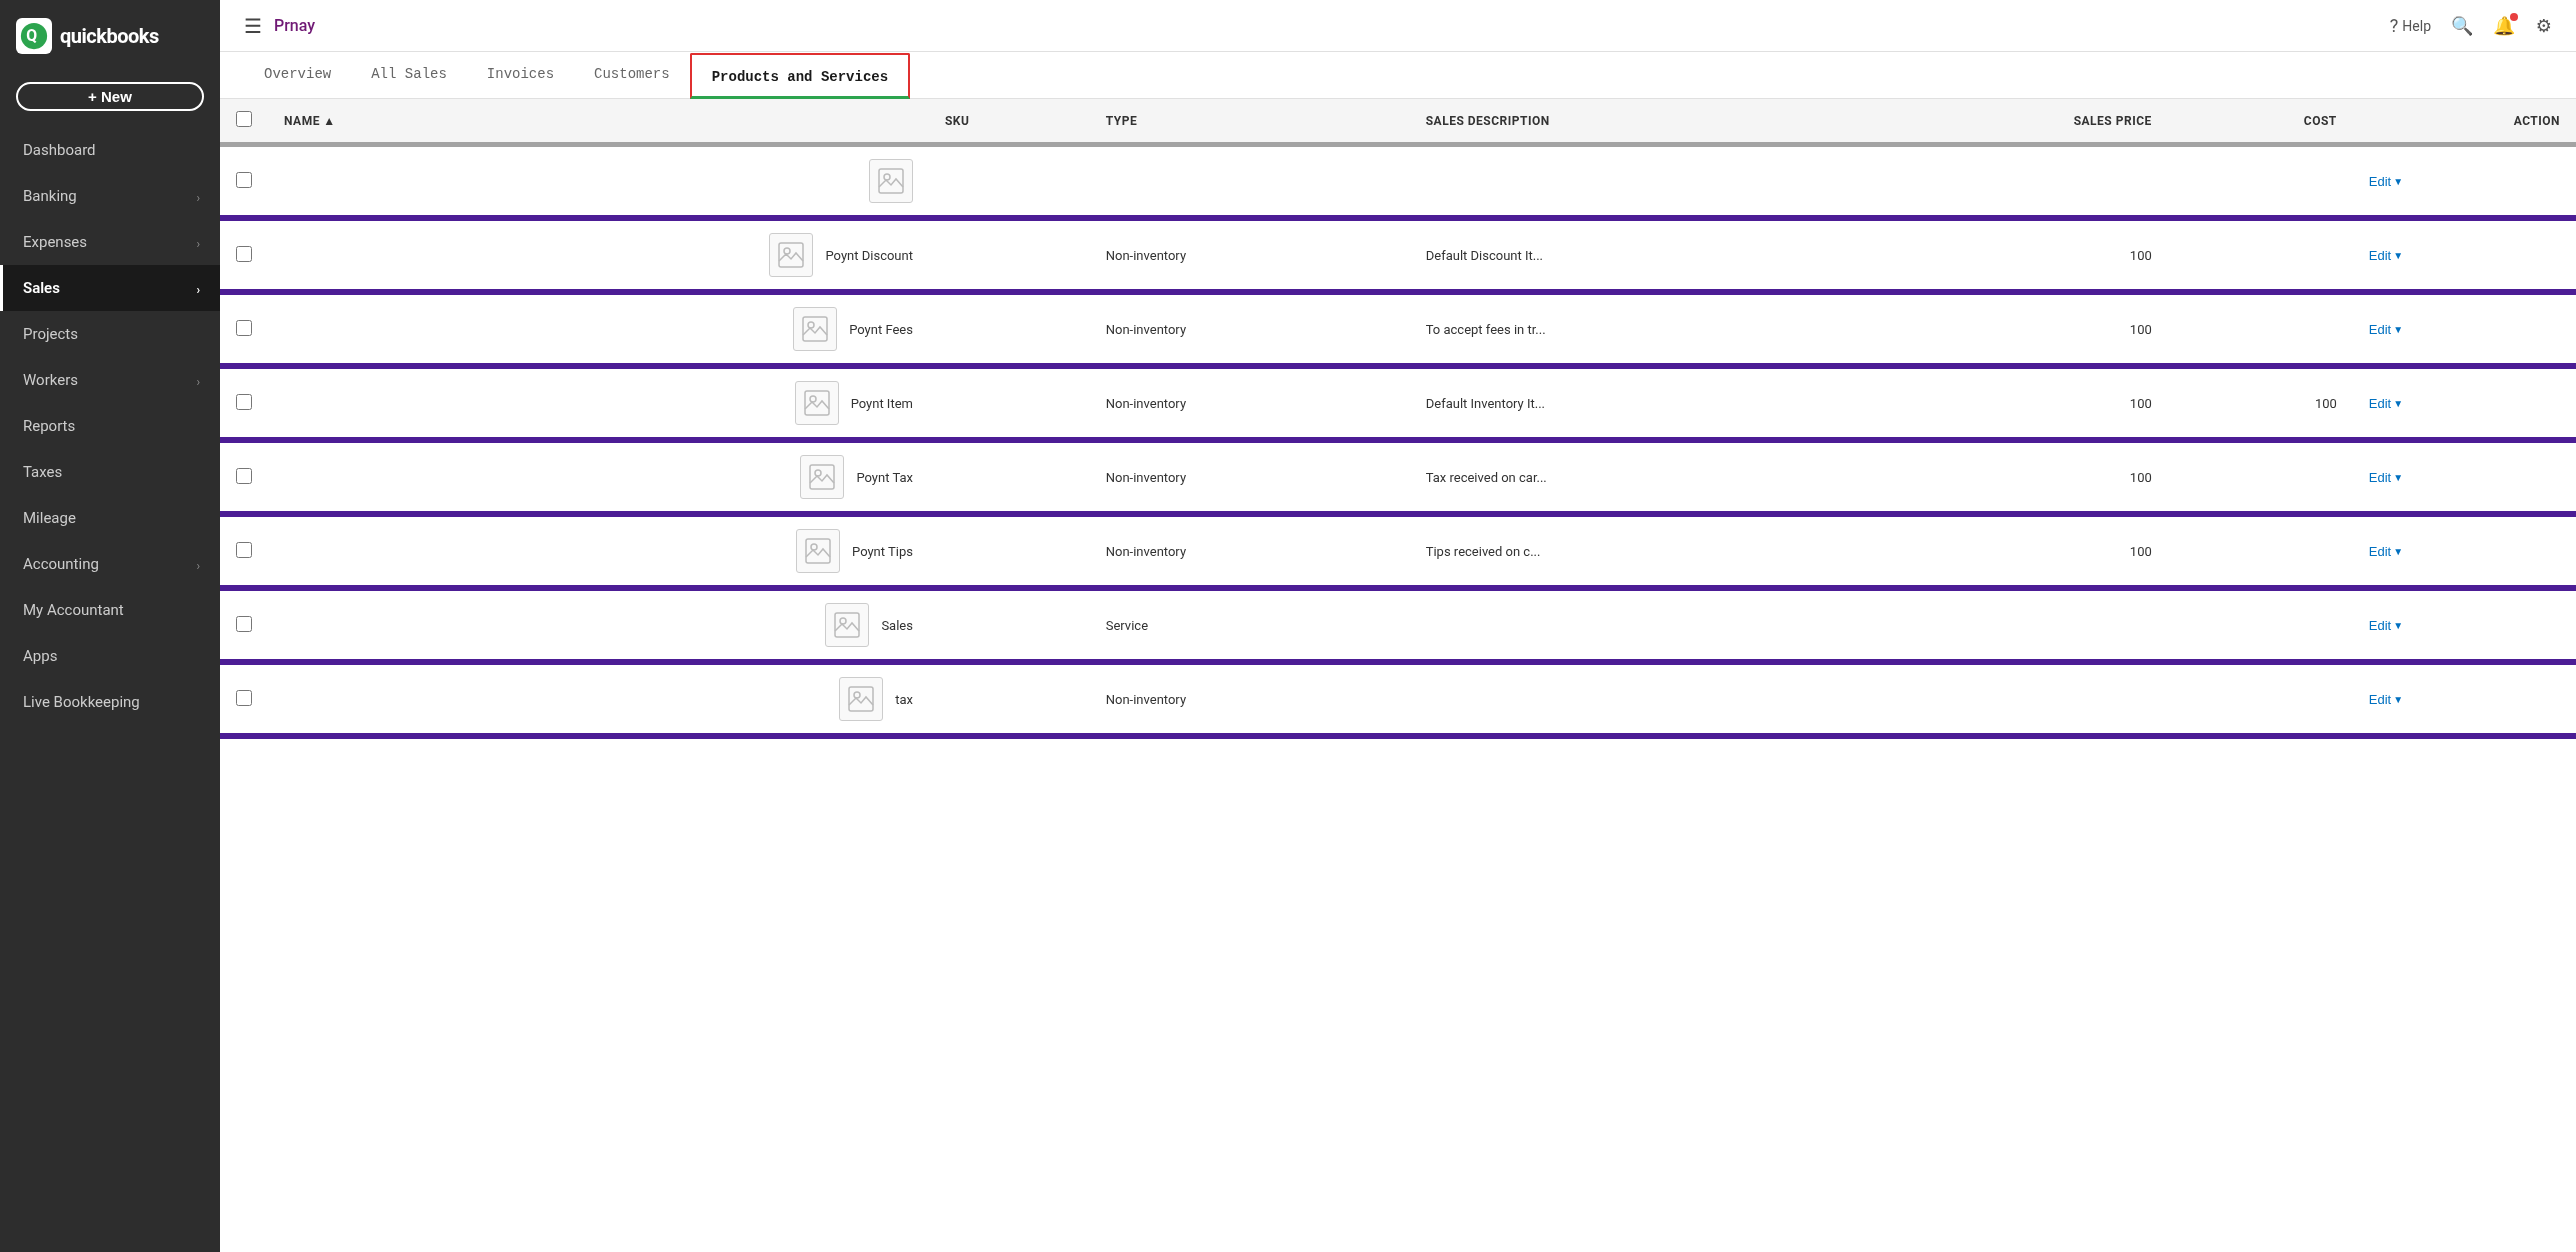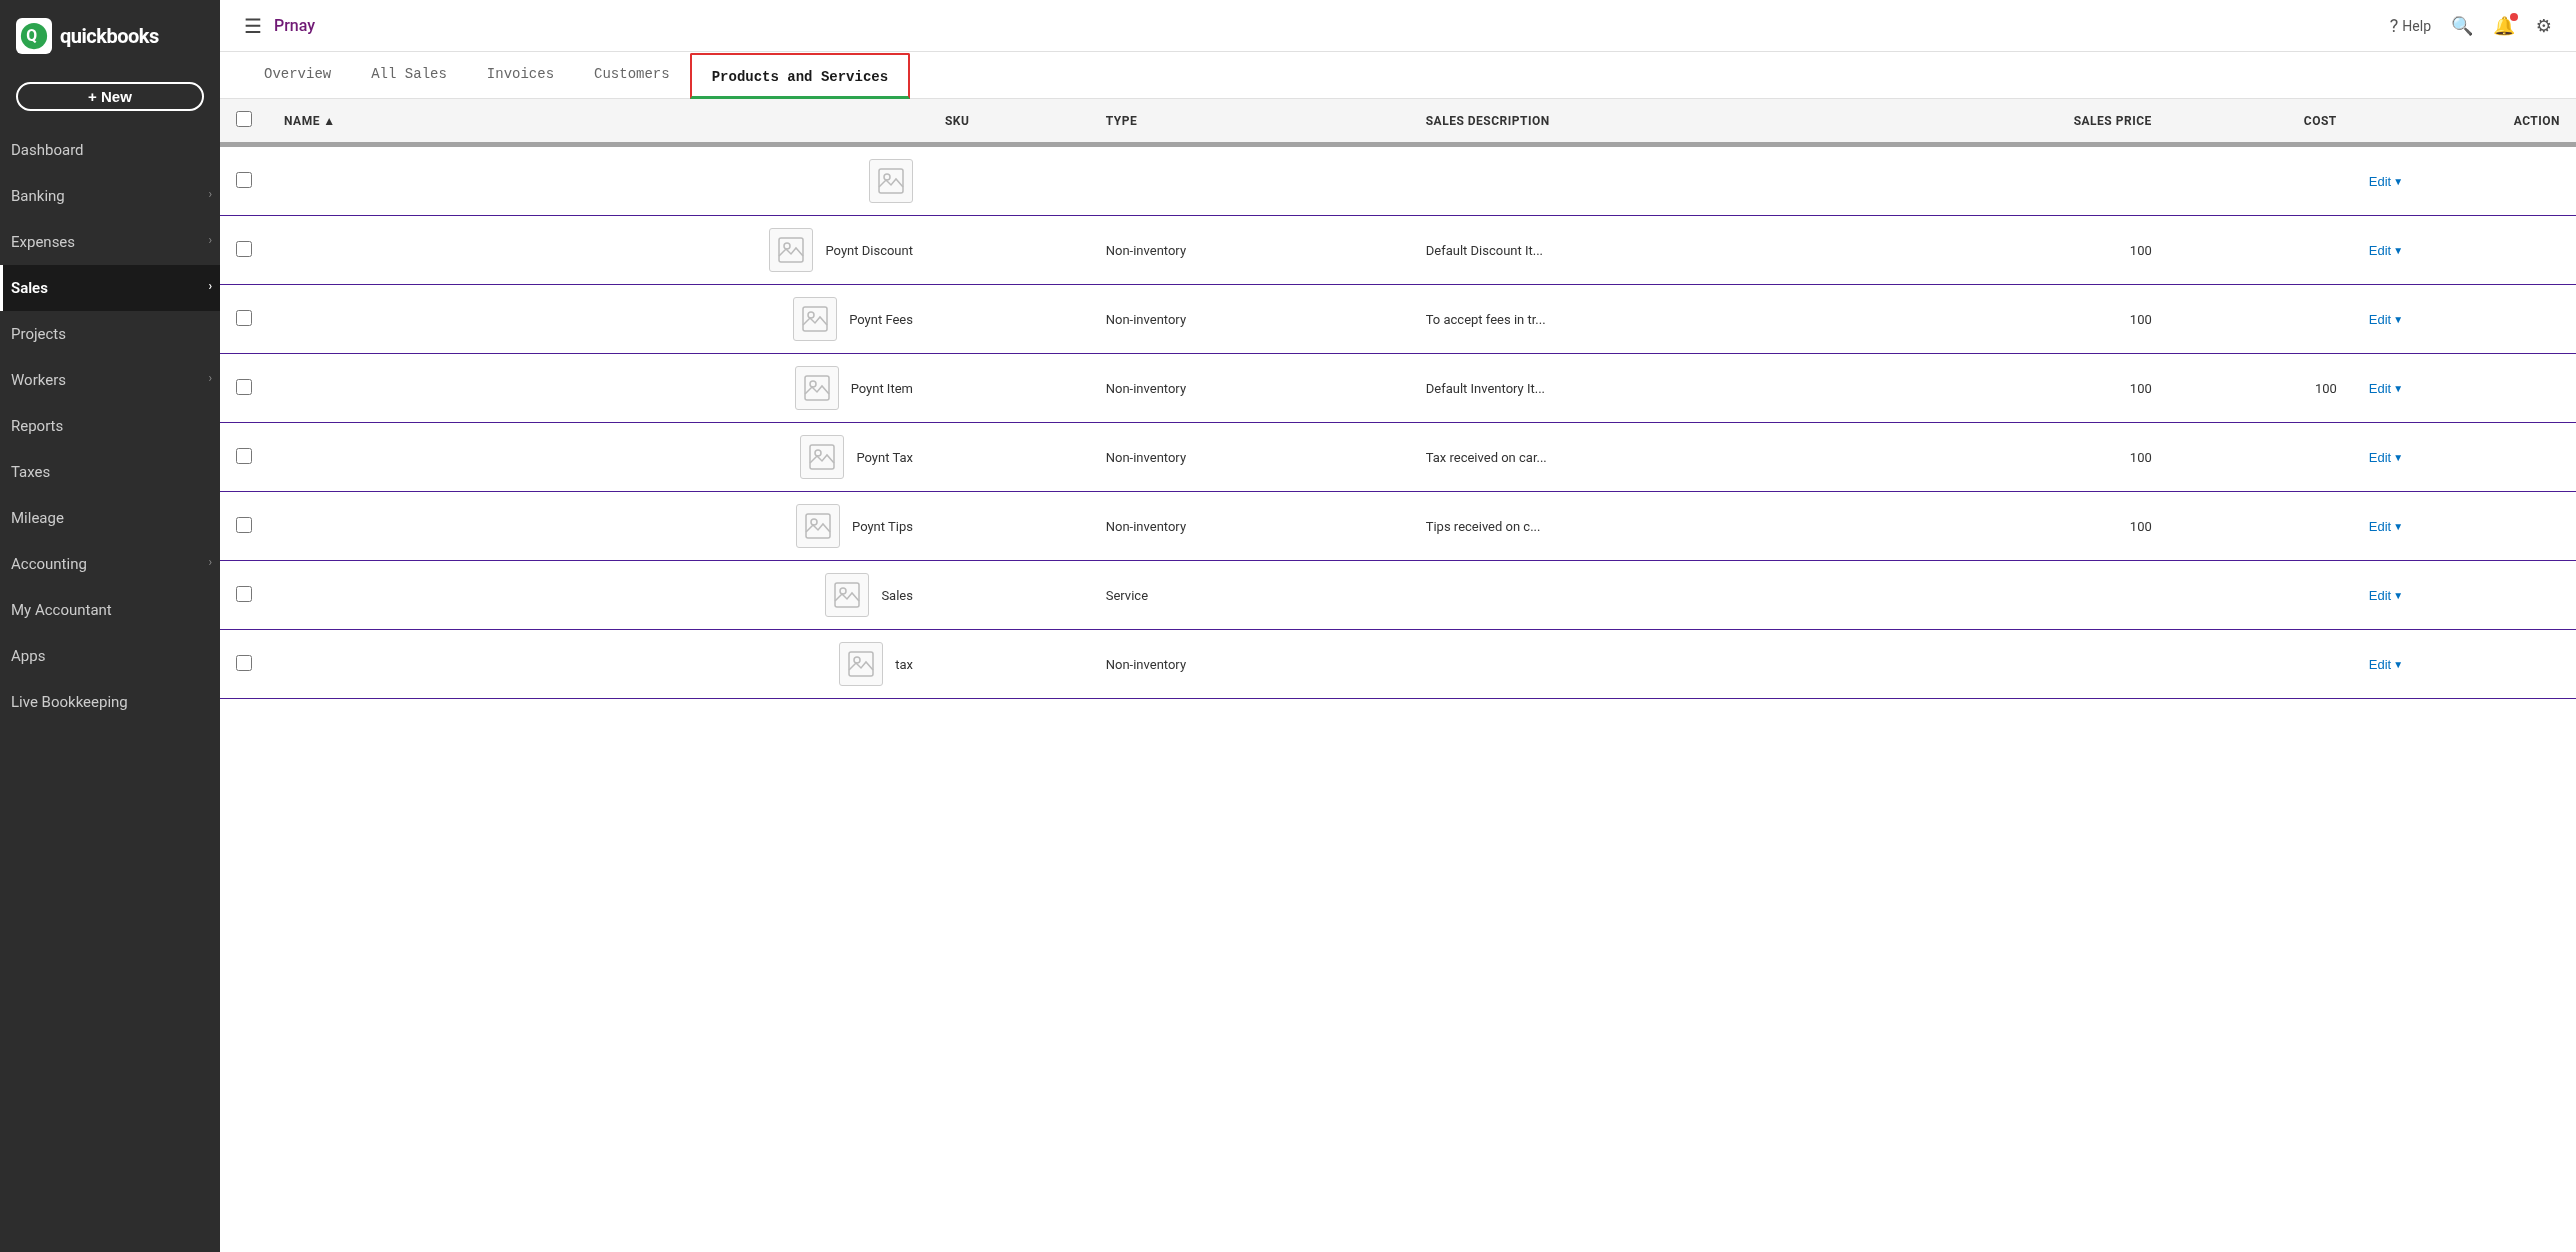--- a/index.html
+++ b/index.html
@@ -49,23 +49,23 @@
       padding: 4px 0;
       cursor: pointer;
       display: flex;
       align-items: center;
       justify-content: center;
       gap: 6px;
     }
     .sidebar-nav { flex: 1; }
     .sidebar-item {
       display: flex;
-      align-items: flex-start;
+      align-items: flex-end;
       justify-content: space-between;
-      padding: 14px 8px;
+      padding: 14px 20px;
       font-size: 15px;
       color: #ccc;
       cursor: pointer;
       border-left: 3px solid transparent;
     }
     .sidebar-item.active { background: #1a1a1a; color: #fff; border-left: 3px solid #fff; font-weight: 600; }
     .sidebar-item .chevron { font-size: 12px; color: #888; }
     .sidebar-item.active .chevron { color: #fff; }
 
     
@@ -143,21 +143,21 @@
       text-align: left;
       font-size: 12px;
       font-weight: 700;
       color: #333;
       letter-spacing: 0.5px;
       text-transform: uppercase;
       white-space: nowrap;
     }
     .data-table thead th.right { text-align: right; }
     .data-table tbody tr {
-      border-bottom: 1px solid #4c1d95;
+      border-bottom: 6px solid #4c1d95;
     }
     .data-table tbody td {
       padding: 12px 16px;
       font-size: 13px;
       color: #333;
       vertical-align: middle;
     }
     .data-table tbody td.right { text-align: right; }
     .data-table .checkbox-cell { width: 40px; text-align: center; }
     .data-table .name-cell { display: flex; align-items: center; gap: 12px; min-width: 200px; justify-content: flex-end; }

